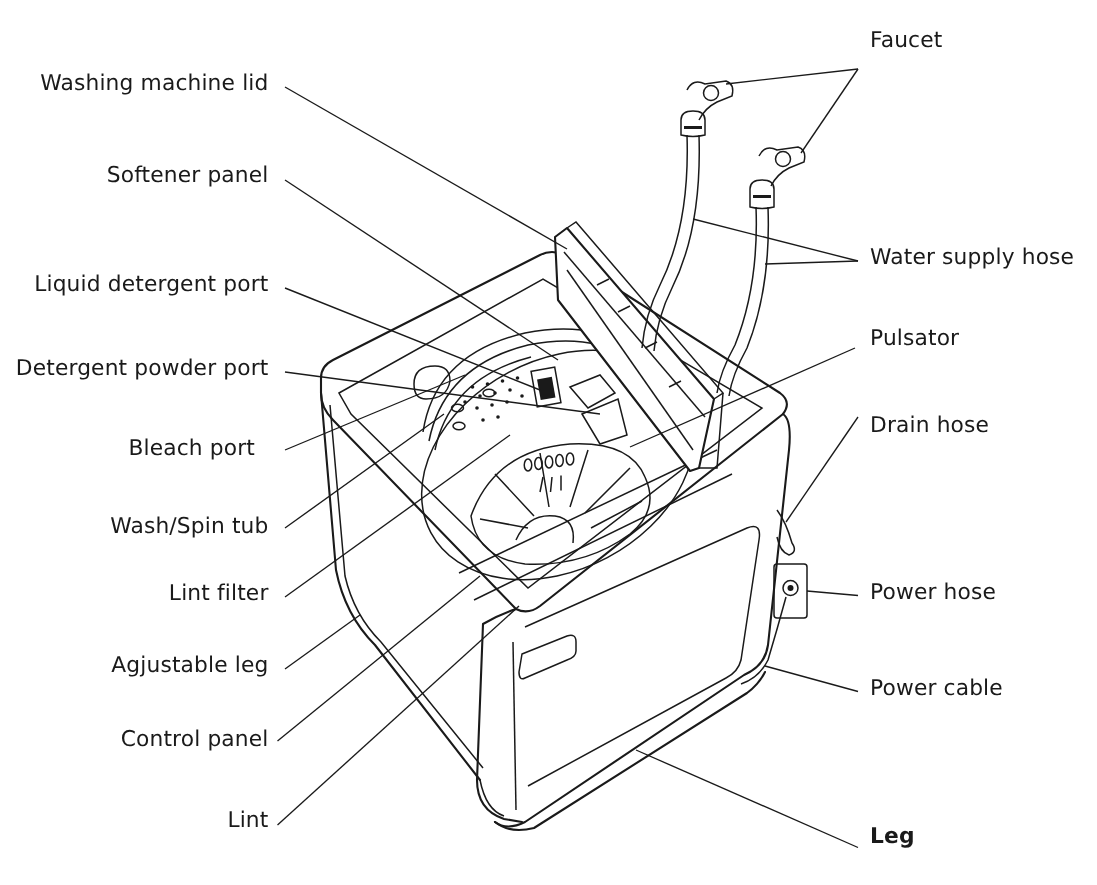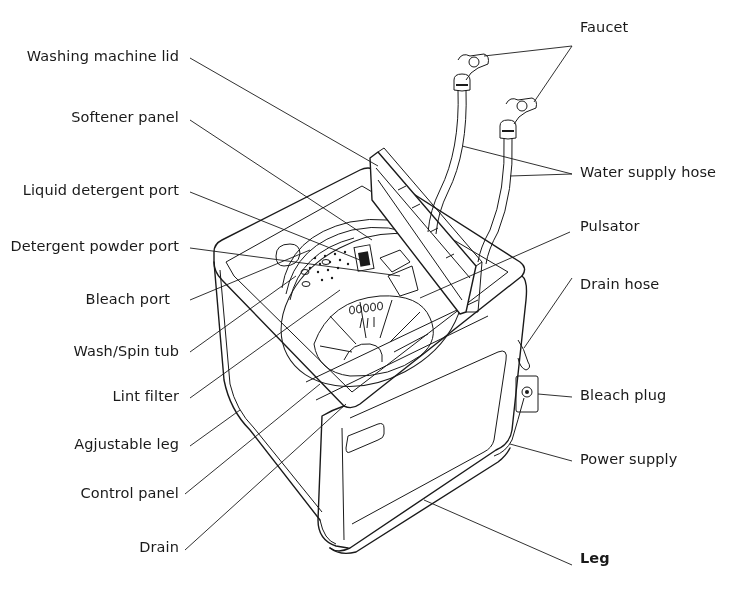--- a/index.html
+++ b/index.html
@@ -155,21 +155,21 @@
 
 <div class="lbl left" style="right:552px; top:47px;">Washing machine lid</div>
 <div class="lbl left" style="right:552px; top:108px;">Softener panel</div>
 <div class="lbl left" style="right:552px; top:181px;">Liquid detergent port</div>
 <div class="lbl left" style="right:552px; top:237px;">Detergent powder port</div>
 <div class="lbl left" style="right:561px; top:290px;">Bleach port</div>
 <div class="lbl left" style="right:552px; top:342px;">Wash/Spin tub</div>
 <div class="lbl left" style="right:552px; top:387px;">Lint filter</div>
 <div class="lbl left" style="right:552px; top:435px;">Agjustable leg</div>
 <div class="lbl left" style="right:552px; top:484px;margin-left:12px;">Control panel</div>
-<div class="lbl left" style="right:552px; top:538px;">Drain</div>
+<div class="lbl left" style="right:552px; top:538px;">Lint</div>
 
 <div class="lbl right" style="left:580px; top:18px;">Faucet</div>
 <div class="lbl right" style="left:580px; top:163px;">Water supply hose</div>
 <div class="lbl right" style="left:580px; top:217px;">Pulsator</div>
 <div class="lbl right" style="left:580px; top:275px;">Drain hose</div>
-<div class="lbl right" style="left:580px; top:386px;">Bleach plug</div>
-<div class="lbl right" style="left:580px; top:450px;">Power supply</div>
+<div class="lbl right" style="left:580px; top:386px;">Power hose</div>
+<div class="lbl right" style="left:580px; top:450px;">Power cable</div>
 <div class="lbl right" style="left:580px; top:549px;font-weight:bold;">Leg</div>
 
 </body></html>

